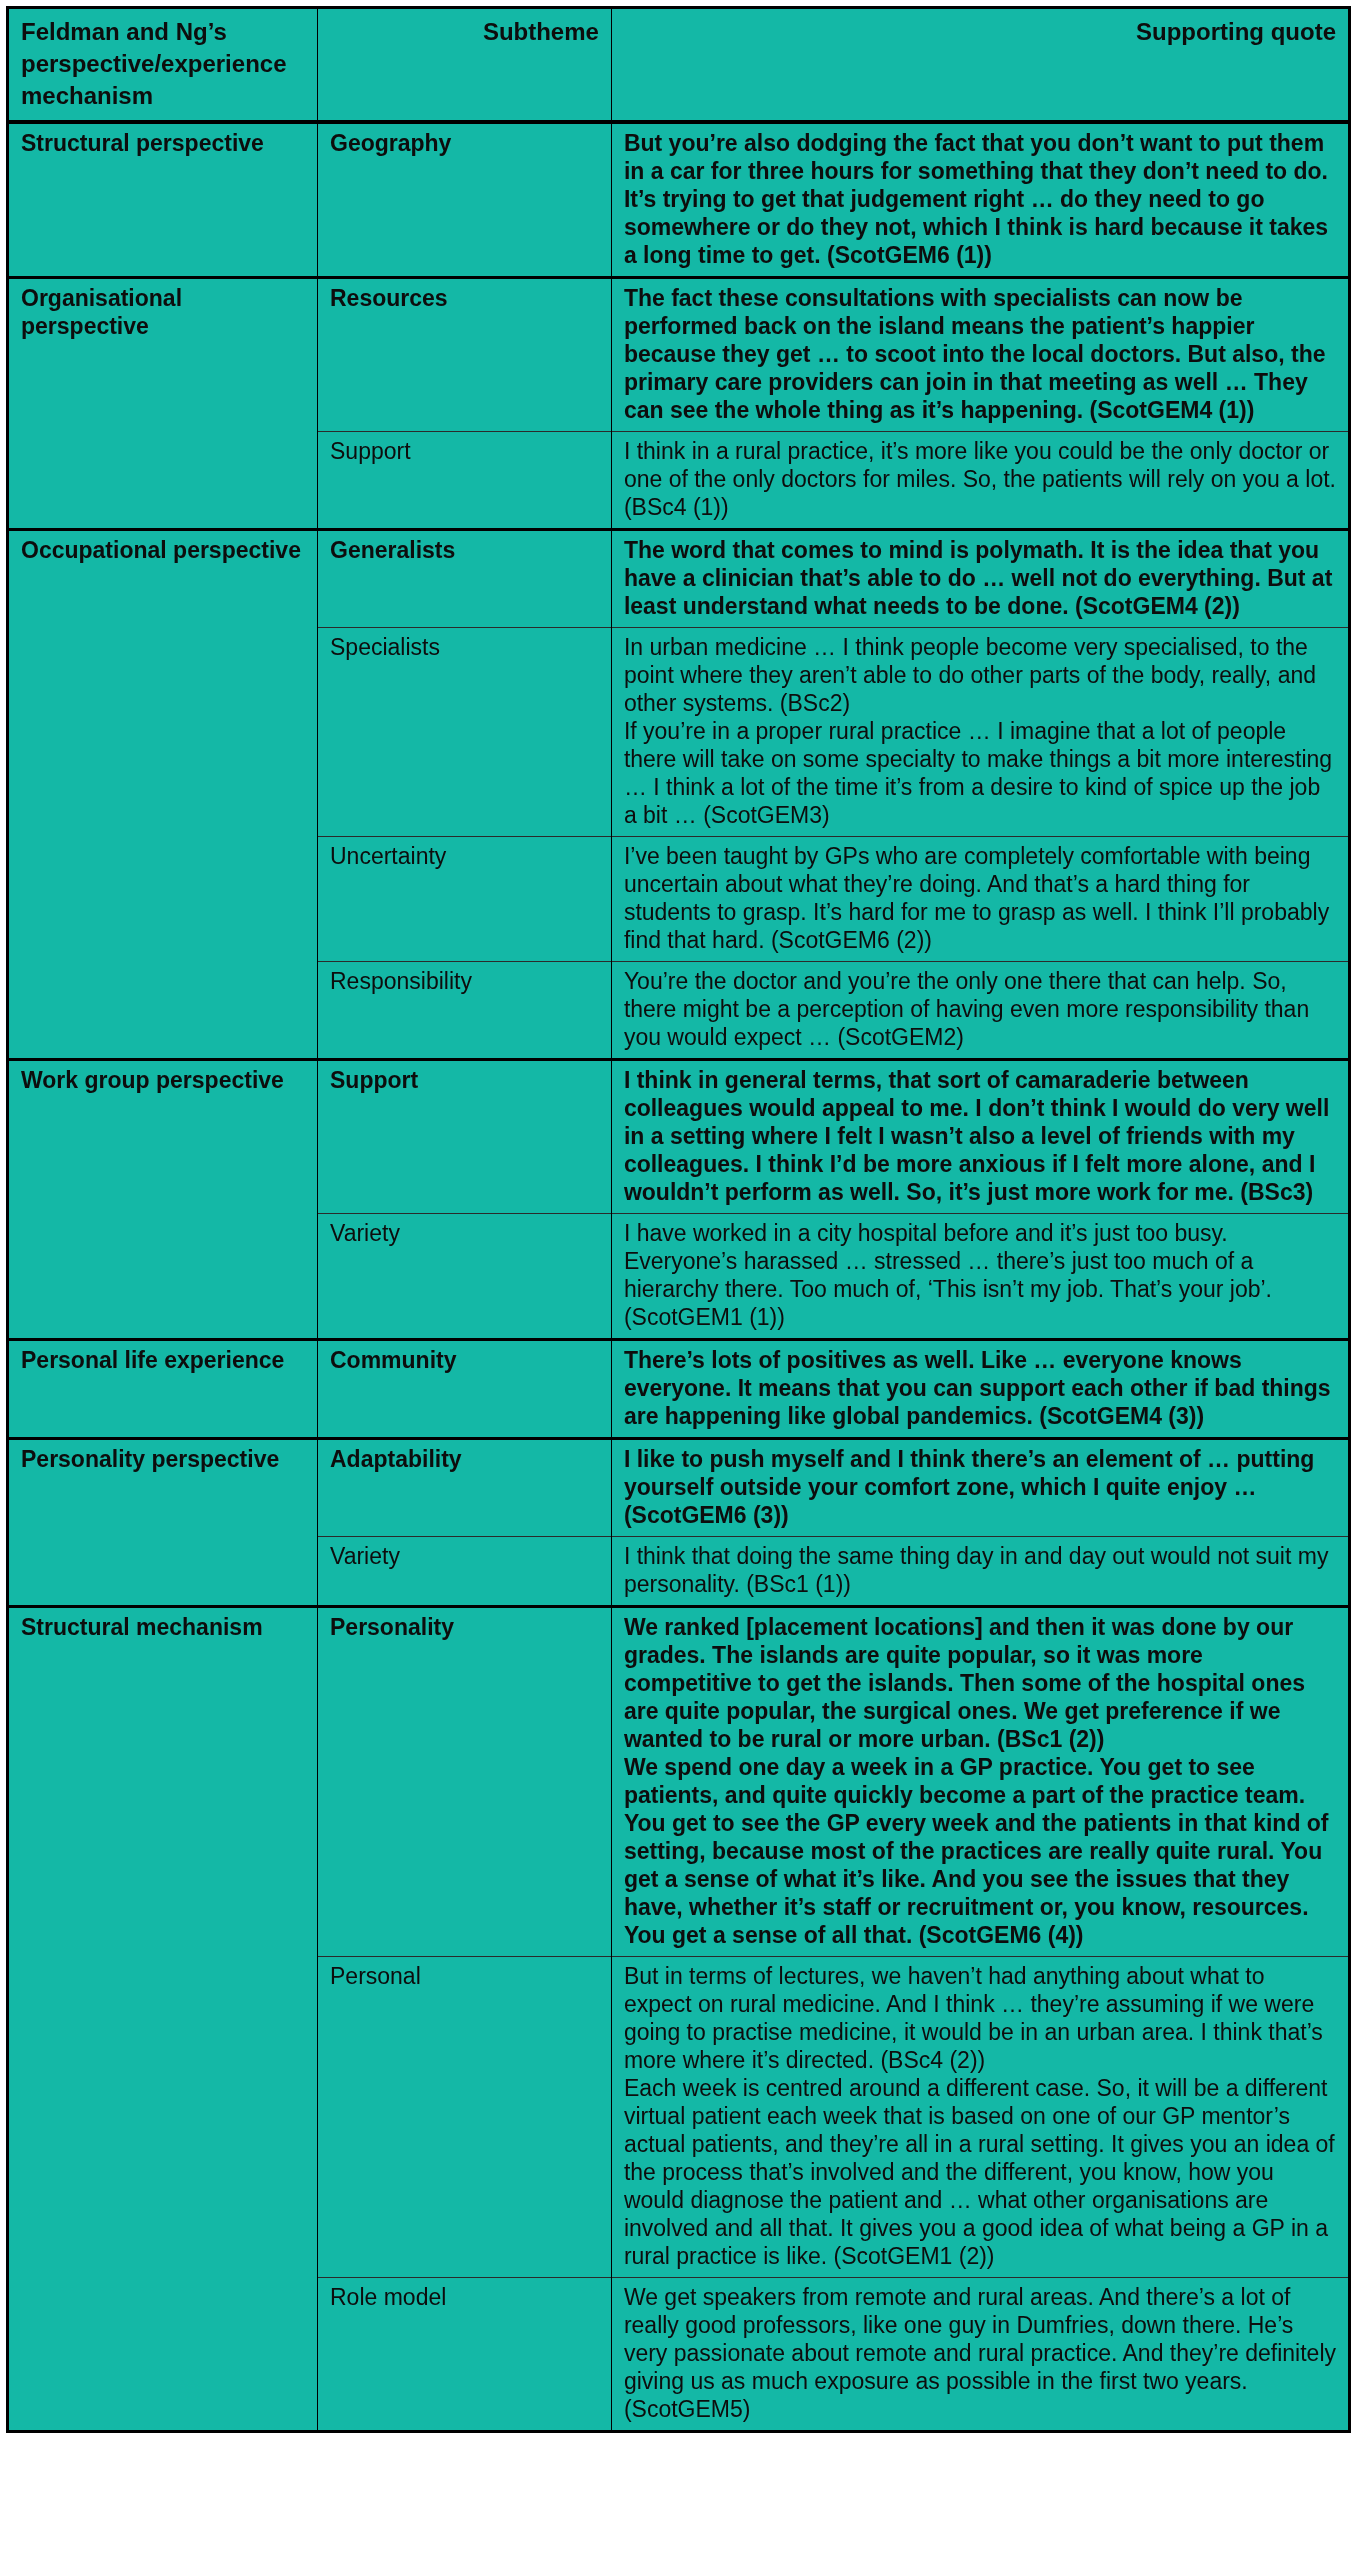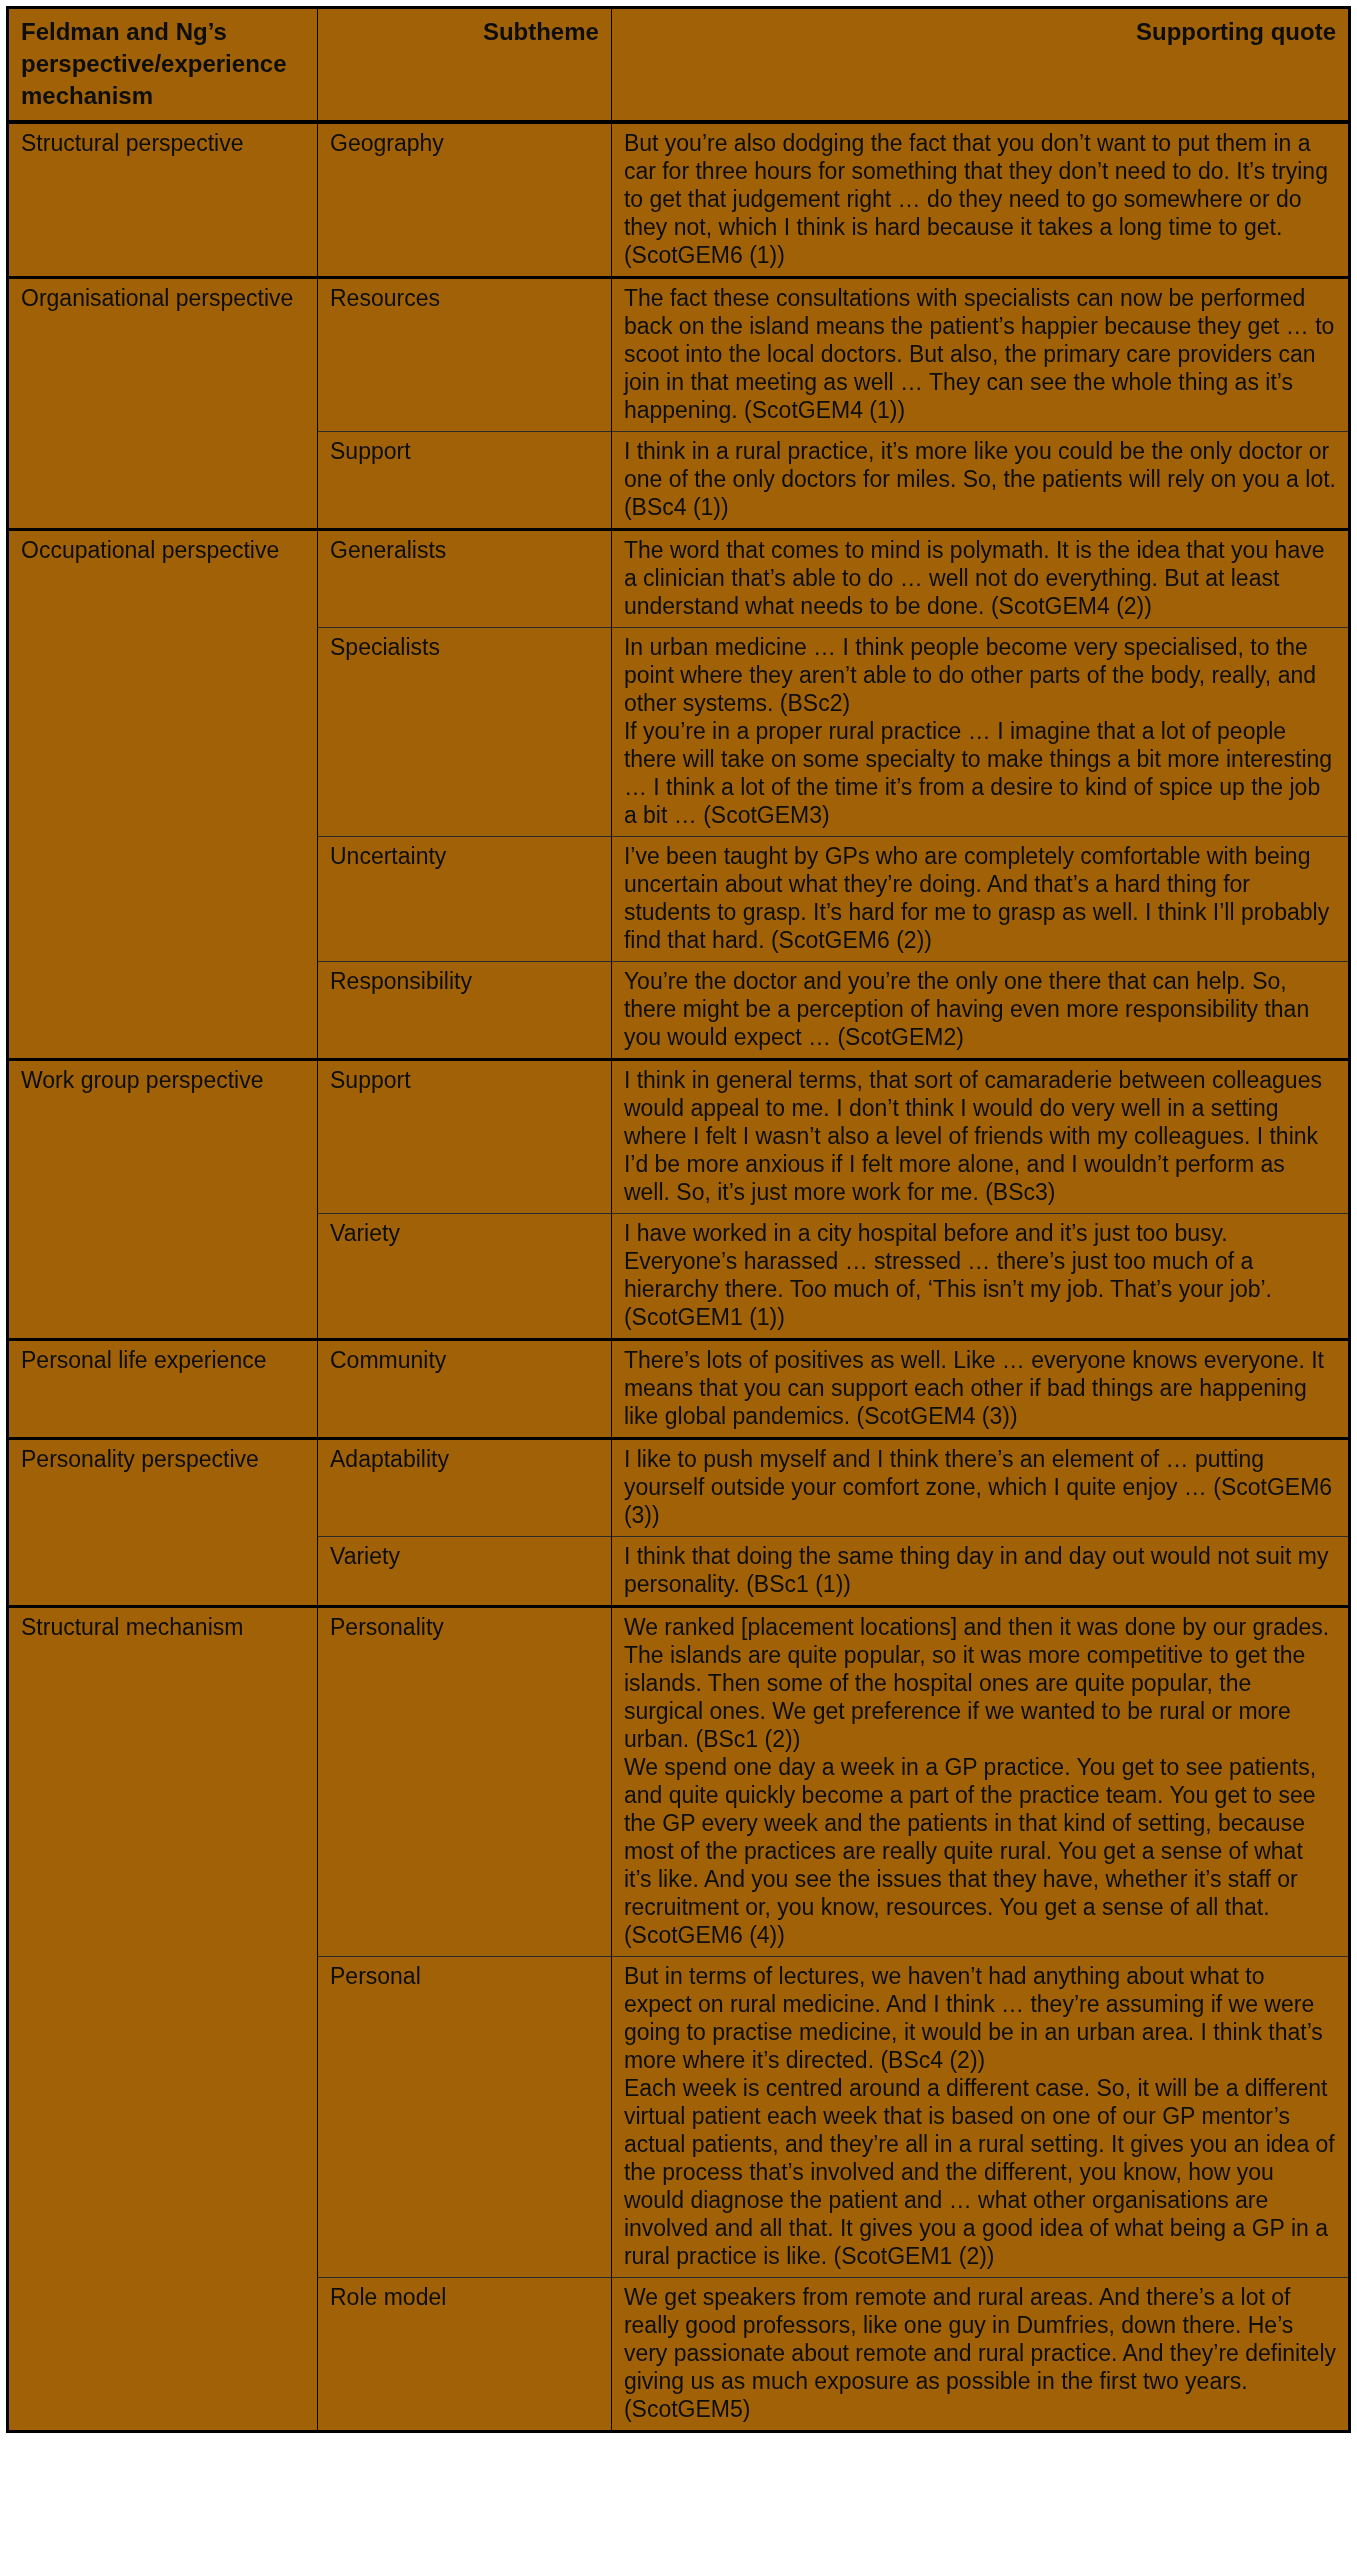--- a/index.html
+++ b/index.html
@@ -11,21 +11,21 @@
   }
   body {
     width: 1358px;
     box-sizing: border-box;
     padding: 6px 6px 8.6px 6px;
   }
   table.themes {
     border-collapse: collapse;
     width: 1345px;
     table-layout: fixed;
-    background: #a16207;
+    background: #14b8a6;
     border: 3.4px solid #000000;
   }
   col.c-perspective { width: 23.1%; }
   col.c-subtheme    { width: 21.9%; }
   col.c-quote       { width: 55.0%; }
 
   th, td {
     vertical-align: top;
     border-left: 1.7px solid #000000;
     border-right: 1.7px solid #000000;
@@ -38,21 +38,21 @@
     font-size: 24px;
     line-height: 32px;
     border-bottom: 4.3px solid #000000;
     padding-top: 6.9px;
     padding-bottom: 8.6px;
   }
   th.h-perspective { text-align: left; }
   th.h-subtheme, th.h-quote { text-align: right; }
 
   
-  tr.group-start > td { border-top: 3.4px solid #000000; }
+  tr.group-start > td { border-top: 3.4px solid #000000; font-weight: bold; }
   
   tr.sub-row > td { border-top: 1.7px solid #2b2b2b; }
 
   td.perspective-cell { padding-right: 8.6px; }
   td.quote-cell { white-space: pre-line; }
 </style>
 </head>
 <body>
 
 <table class="themes">

